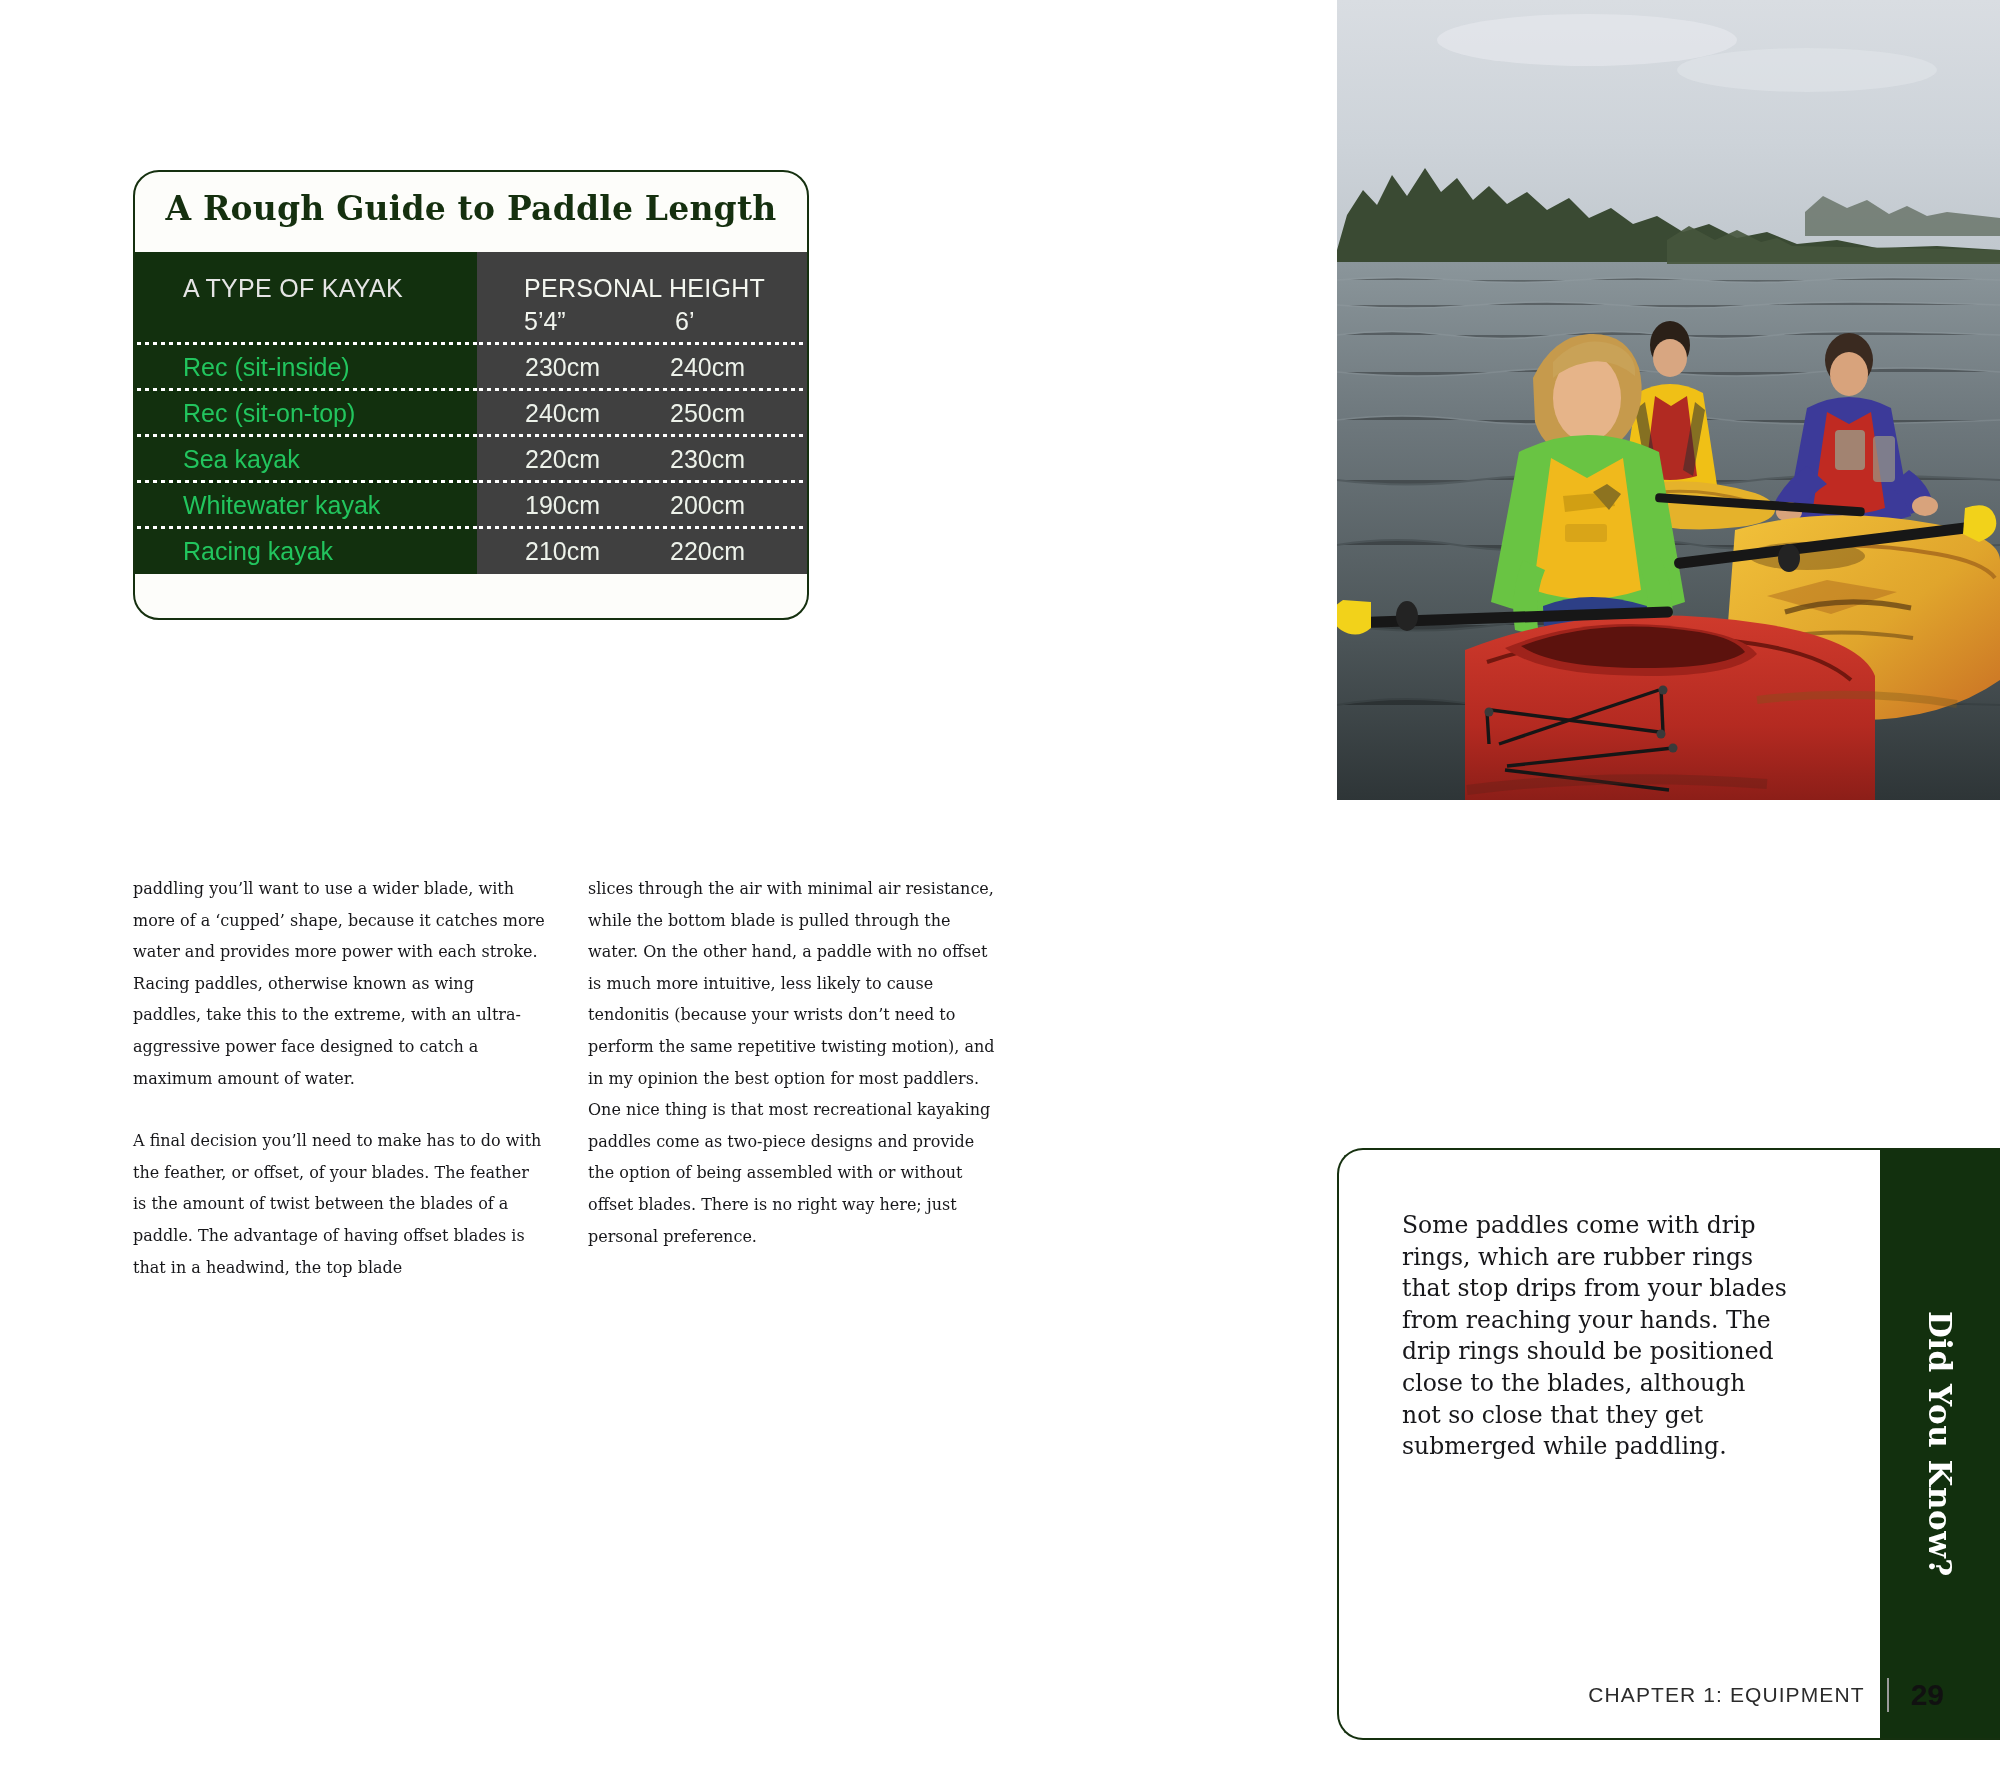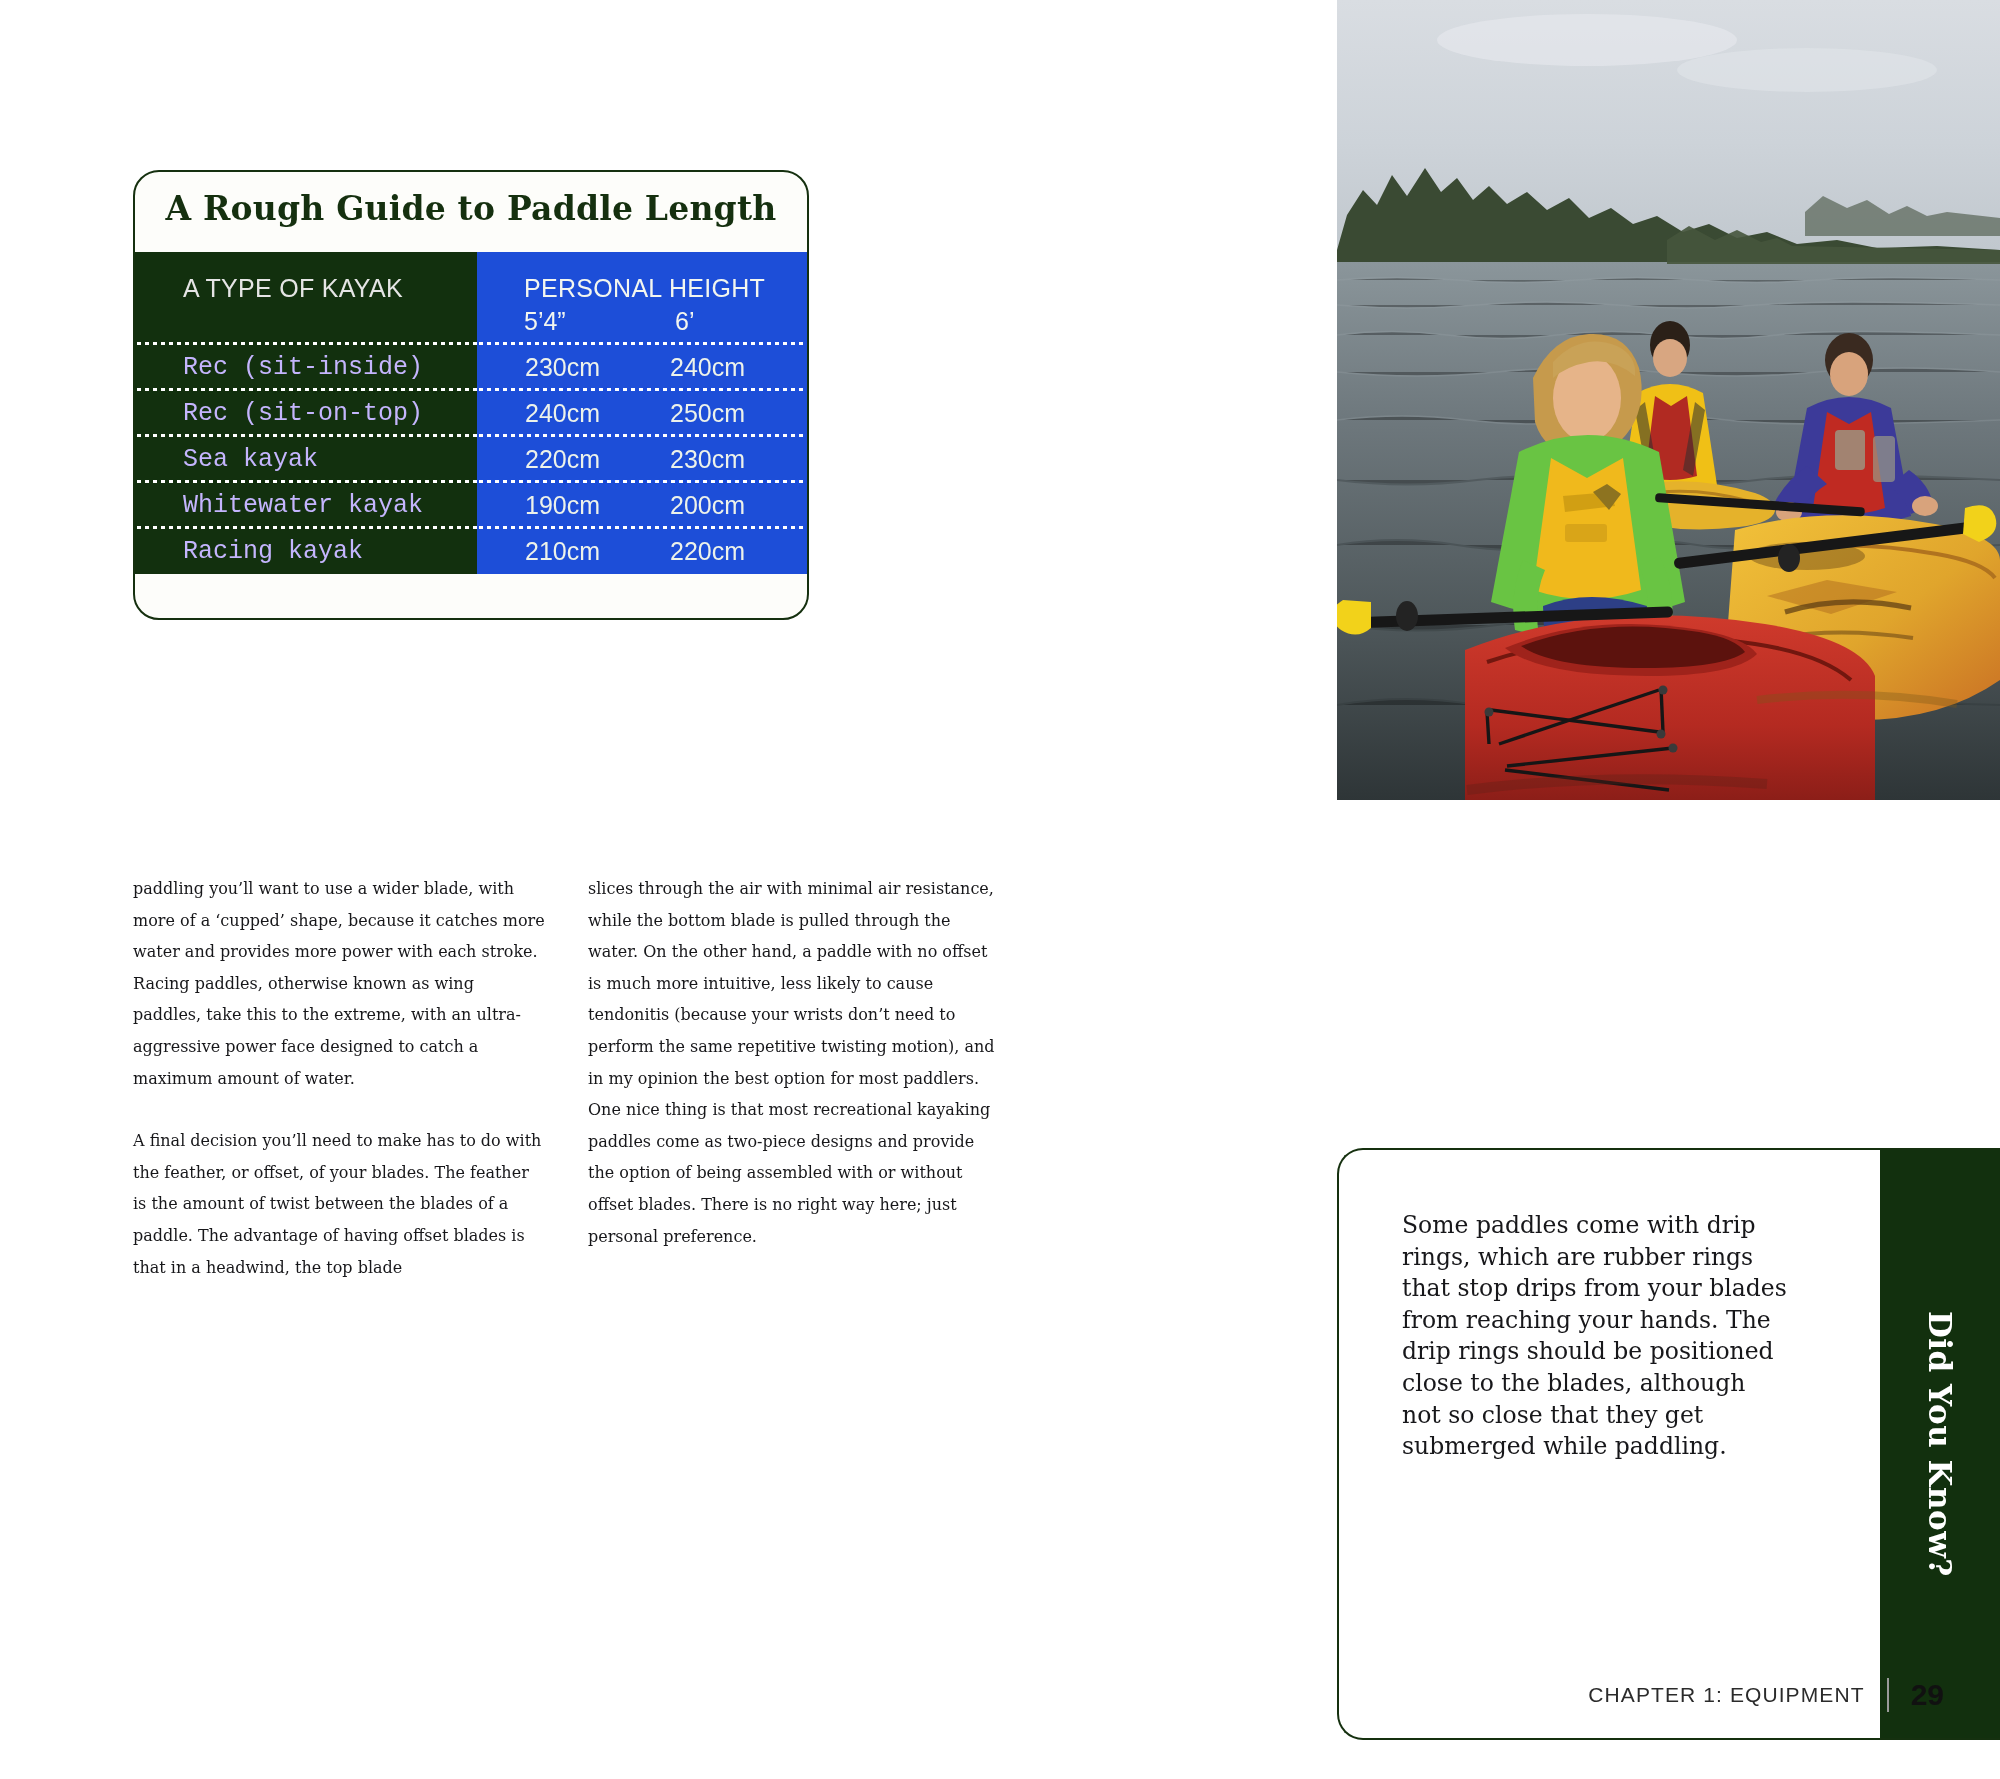--- a/index.html
+++ b/index.html
@@ -47,21 +47,21 @@
     height: 330px;
     display: grid;
     grid-template-columns: 342px 334px;
     grid-template-rows: 92px 46px 46px 46px 46px 46px;
   }
   .cell-left {
     background: #12300e;
     position: relative;
   }
   .cell-right {
-    background: #1d4ed8;
+    background: #404040;
     position: relative;
   }
   .hdr-left-text {
     position: absolute;
     left: 48px;
     top: 22px;
     font-family: "Liberation Sans", sans-serif;
     font-size: 25px;
     color: #e5e5e5;
     letter-spacing: 0.3px;
@@ -89,23 +89,23 @@
     top: 55px;
     font-family: "Liberation Sans", sans-serif;
     font-size: 25px;
     color: #f3f6ef;
   }
   .row-label {
     position: absolute;
     left: 48px;
     top: 50%;
     transform: translateY(-50%);
-    font-family: Liberation Mono, monospace;
-    font-size: 25px;
-    color: #c4b5fd;
+    font-family: Liberation Sans, sans-serif;
+    font-size: 25px;
+    color: #22c55e;
   }
   .row-v1 {
     position: absolute;
     left: 48px;
     top: 50%;
     transform: translateY(-50%);
     font-family: "Liberation Sans", sans-serif;
     font-size: 25px;
     color: #edf2ea;
   }

